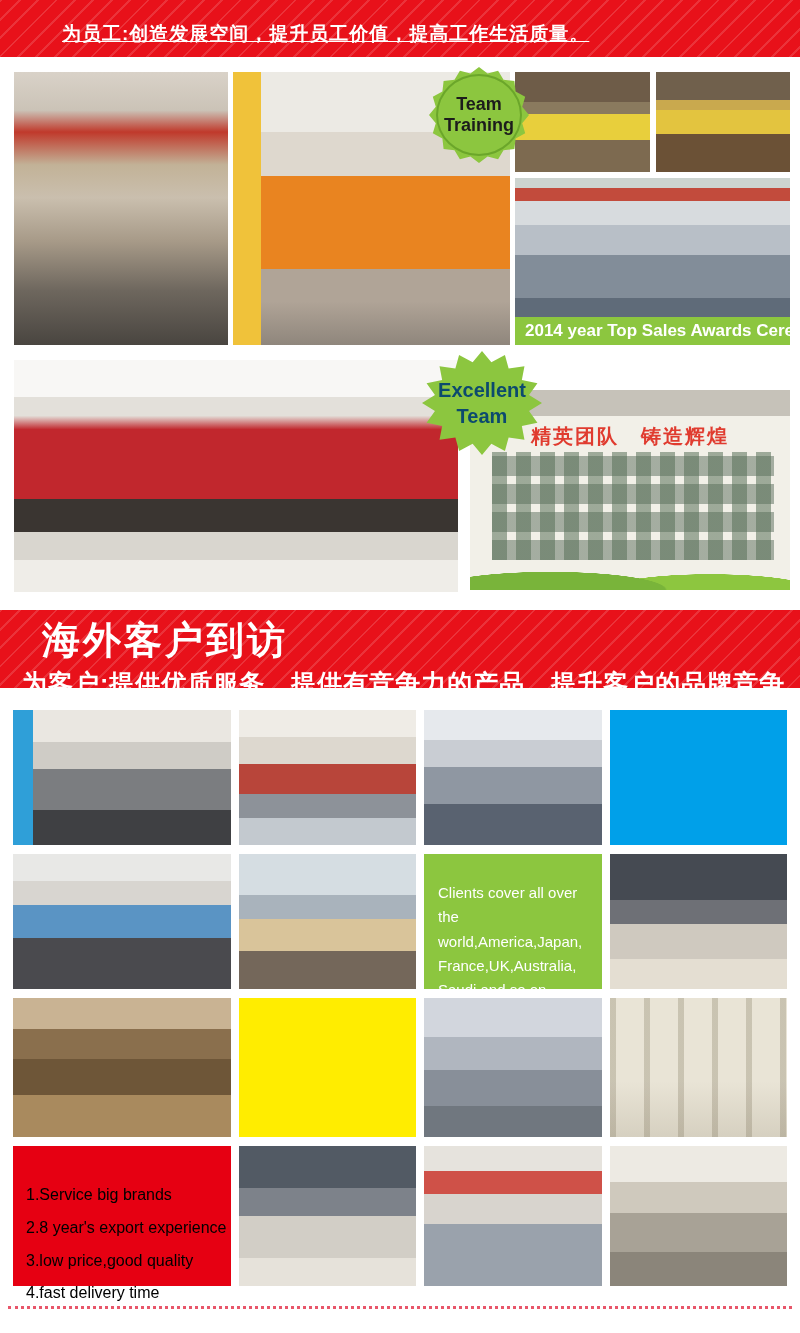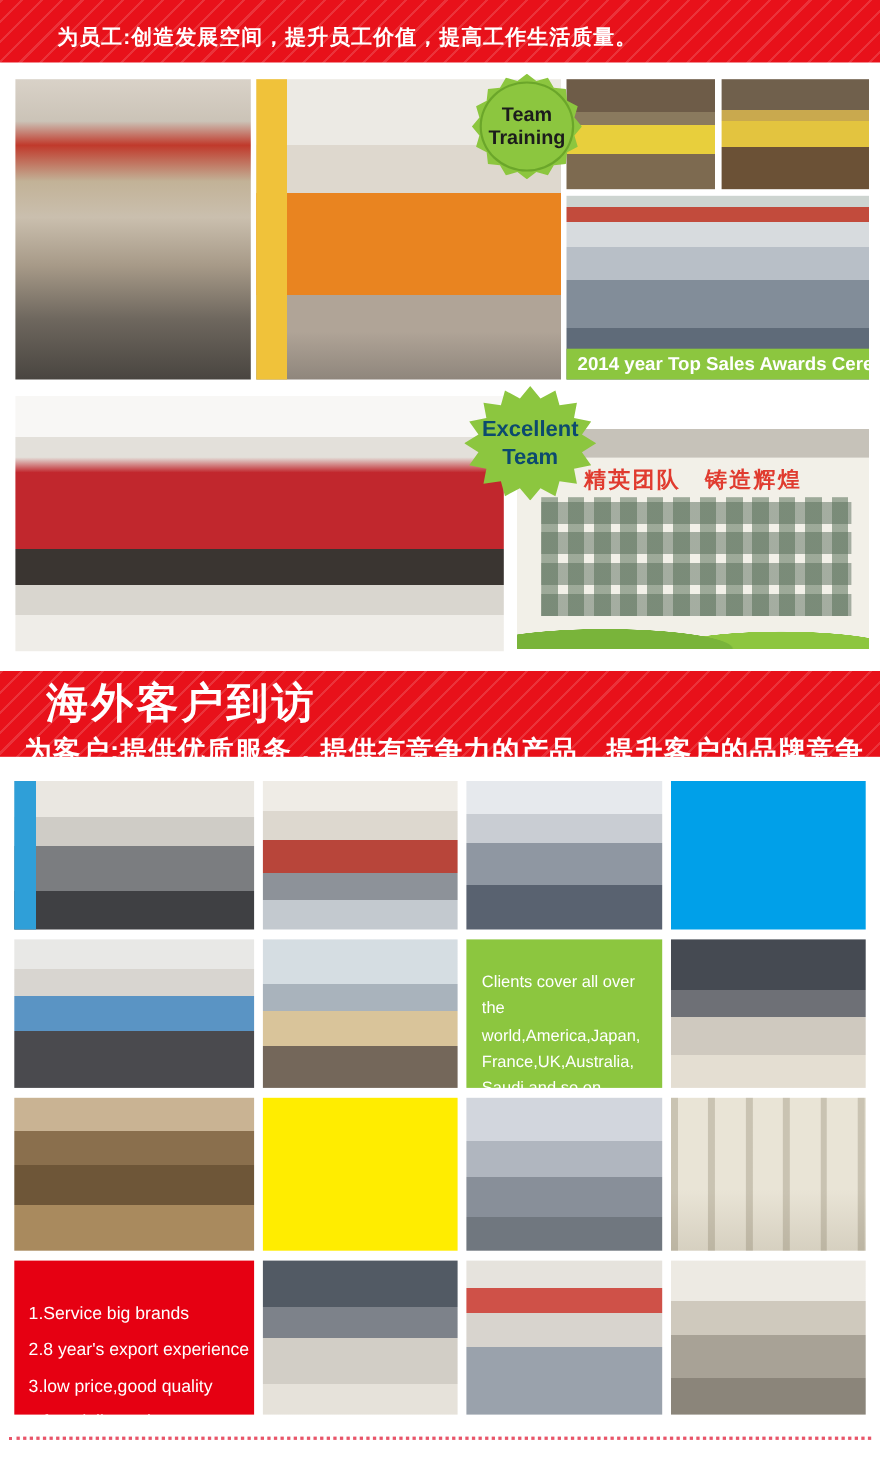--- a/index.html
+++ b/index.html
@@ -8,21 +8,21 @@
     font-family:"Liberation Sans","DejaVu Sans",sans-serif;
     position:relative;
   }
   
   .banner{
     width:800px;background:#e8111a;color:#fff;box-sizing:border-box;
     background-image:repeating-linear-gradient(135deg,rgba(255,255,255,.14) 0 2px,transparent 2px 13px);
   }
   .banner1{height:57px;display:flex;align-items:center;padding-left:30px;}
   .banner1 .title{font-size:37px;font-weight:bold;letter-spacing:2px;line-height:1;}
-  .banner1 .subtitle{font-size:19px;font-weight:bold;margin-left:22px;margin-top:10px;letter-spacing:1px;}
+  .banner1 .subtitle{font-size:19px;font-weight:bold;margin-left:32px;margin-top:10px;letter-spacing:1px;text-decoration:underline;}
   .banner2{height:78px;padding:8px 0 0 22px;}
   .banner2 .title{font-size:38px;font-weight:bold;letter-spacing:3px;margin-left:20px;line-height:1.2;}
   .banner2 .subtitle{font-size:25px;font-weight:bold;letter-spacing:1px;margin-top:3px;line-height:1.3;}
   
   .section1{position:relative;width:800px;height:553px;background:#fff;}
   .ph{position:absolute;}
   .p-office1{left:14px;top:15px;width:214px;height:273px;
     background:linear-gradient(180deg,#d9d2c8 0%,#cbc3b7 14%,#c0392b 22%,#c2b297 34%,#cabfae 46%,#a79a88 62%,#6e675e 80%,#494540 100%);}
   .p-orange{left:233px;top:15px;width:277px;height:273px;
     background:linear-gradient(90deg,#f0c23a 0 10%,rgba(0,0,0,0) 10%),
@@ -63,21 +63,21 @@
     left:422px;top:294px;width:120px;height:104px;color:#0c4a6e;font-weight:bold;font-size:20px;line-height:1.3;
     clip-path:polygon(100% 50%,89.2% 57.8%,96.2% 69.1%,83.2% 72.2%,85.4% 85.4%,72.2% 83.2%,69.1% 96.2%,57.8% 89.2%,50% 100%,42.2% 89.2%,30.9% 96.2%,27.8% 83.2%,14.6% 85.4%,16.8% 72.2%,3.8% 69.1%,10.8% 57.8%,0% 50%,10.8% 42.2%,3.8% 30.9%,16.8% 27.8%,14.6% 14.6%,27.8% 16.8%,30.9% 3.8%,42.2% 10.8%,50% 0%,57.8% 10.8%,69.1% 3.8%,72.2% 16.8%,85.4% 14.6%,83.2% 27.8%,96.2% 30.9%,89.2% 42.2%);}
   
   .grid{
     margin:22px 13px 4px;display:grid;grid-template-columns:repeat(4,1fr);
     grid-template-rows:135px 135px 139px 140px;gap:9px 8px;}
   .cell{width:100%;height:100%;box-sizing:border-box;}
   .blue-block{background:#00a0e9;}
   .yellow-block{background:#ffed00;}
   .note-block{background:#8cc63f;color:#fff;font-size:15px;line-height:1.62;padding:27px 14px 0;}
-  .red-block{background:#e60012;color:#ffffff;font-size:16px;line-height:2.05;padding:33px 4px 0 13px;}
+  .red-block{background:#e60012;color:#000000;font-size:16px;line-height:2.05;padding:33px 4px 0 13px;}
   .red-block div{white-space:nowrap;}
   .p-visit1{background:linear-gradient(90deg,#2f9fd8 0 9%,rgba(0,0,0,0) 9%),
     linear-gradient(180deg,#eae7e1 0 24%,#cfccc6 24% 44%,#7b7d80 44% 74%,#3f4043 74% 100%);}
   .p-shake1{background:linear-gradient(180deg,#efece6 0 20%,#ddd8cf 20% 40%,#b8453a 40% 62%,#8d9299 62% 80%,#c3c9cf 80% 100%);}
   .p-shake2{background:linear-gradient(180deg,#e6e9ed 0 22%,#c9cdd3 22% 42%,#8f97a2 42% 70%,#596270 70% 100%);}
   .p-shake3{background:linear-gradient(180deg,#e8e8e6 0 20%,#d8d5d0 20% 38%,#5a94c4 38% 62%,#4a4a4e 62% 100%);}
   .p-meeting{background:linear-gradient(180deg,#d5dde2 0 30%,#a9b3bc 30% 48%,#d9c49a 48% 72%,#74675a 72% 100%);}
   .p-brochure{background:linear-gradient(180deg,#454a52 0 34%,#6e7076 34% 52%,#cfc9bf 52% 78%,#e4ded2 78% 100%);}
   .p-signing{background:linear-gradient(180deg,#c9b393 0 22%,#8a6f4d 22% 44%,#6e5638 44% 70%,#a98a5e 70% 100%);}
   .p-showroom{background:linear-gradient(180deg,#d2d6dd 0 28%,#b0b6bf 28% 52%,#888f99 52% 78%,#70777f 78% 100%);}

